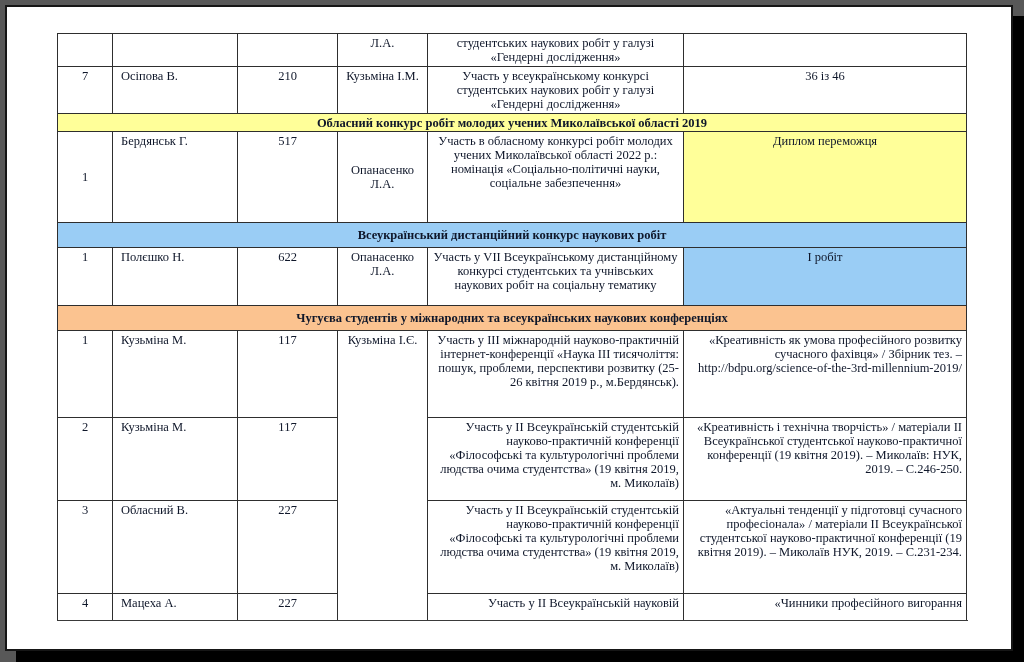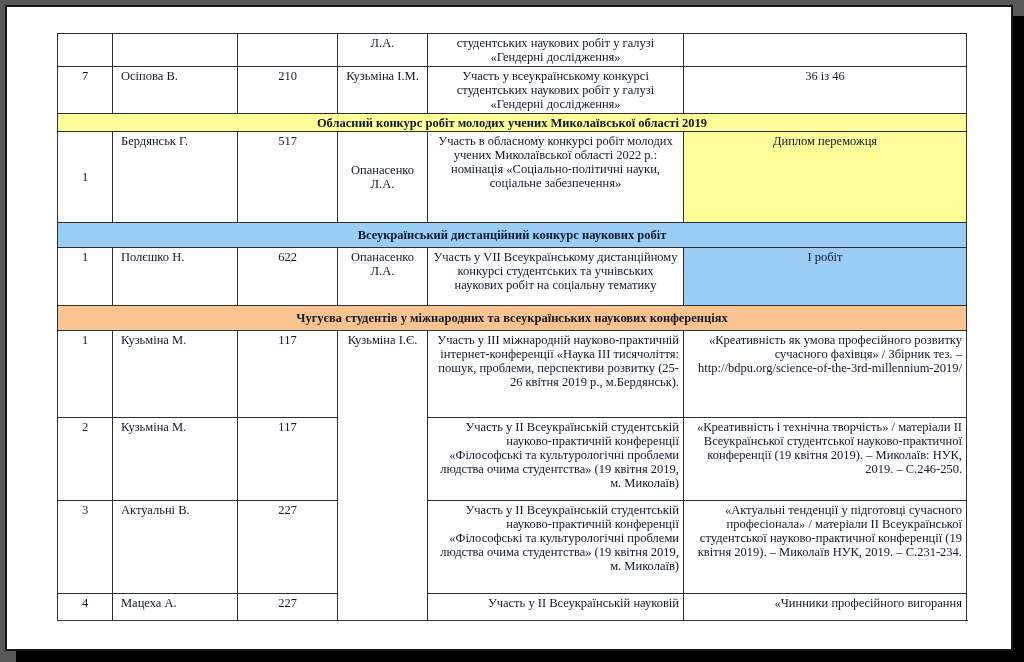--- a/index.html
+++ b/index.html
@@ -131,21 +131,21 @@
       <tr class="h83">
         <td class="center">2</td>
         <td class="name">Кузьміна М.</td>
         <td class="center">117</td>
         <td class="left">Участь у ІІ Всеукраїнській студентській науково-практичній конференції «Філософські та культурологічні проблеми людства очима студентства» (19 квітня 2019, м. Миколаїв)</td>
         <td class="left">«Креативність і технічна творчість» / матеріали ІІ Всеукраїнської студентської науково-практичної конференції (19 квітня 2019). – Миколаїв: НУК, 2019. – С.246-250.</td>
       </tr>
 
       <tr class="h93">
         <td class="center bold">3</td>
-        <td class="name">Актуальні В.</td>
+        <td class="name">Обласний В.</td>
         <td class="center">227</td>
         <td class="left">Участь у ІІ Всеукраїнській студентській науково-практичній конференції «Філософські та культурологічні проблеми людства очима студентства» (19 квітня 2019, м. Миколаїв)</td>
         <td class="left">«Актуальні тенденції у підготовці сучасного професіонала» / матеріали ІІ Всеукраїнської студентської науково-практичної конференції (19 квітня 2019). – Миколаїв НУК, 2019. – С.231-234.</td>
       </tr>
 
       <tr class="h50">
         <td class="center bold">4</td>
         <td class="name">Мацеха А.</td>
         <td class="center">227</td>
         <td class="left">Участь у ІІ Всеукраїнській науковій</td>

